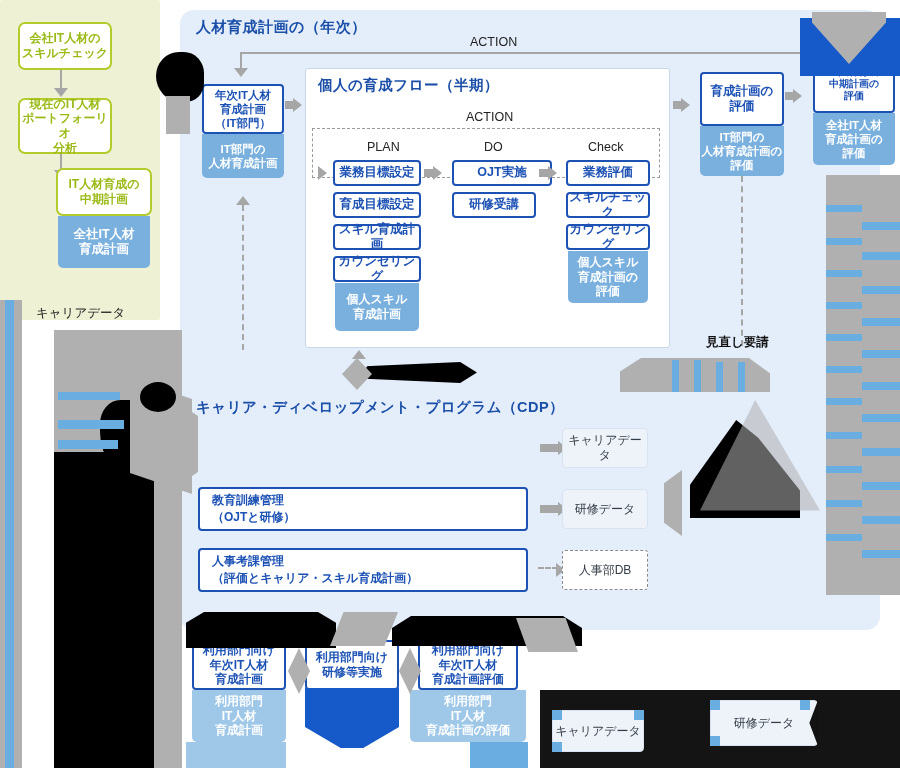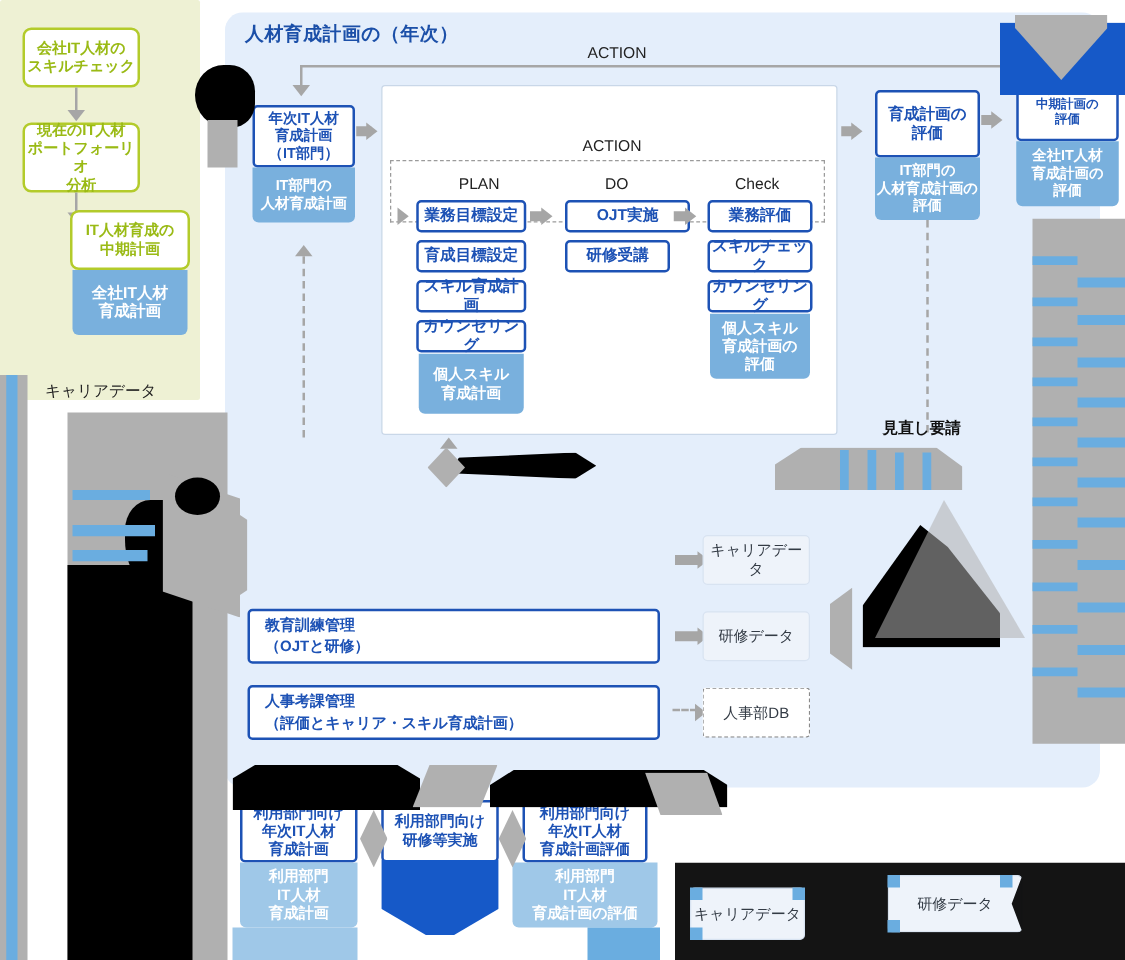--- a/index.html
+++ b/index.html
@@ -122,20 +122,21 @@
 （IT部門）</div>
   <div class="bx bx-fill" style="left:202px;top:134px;width:82px;height:44px;font-size:11.5px;">IT部門の
 人材育成計画</div>
 
   <div class="fat-r" style="left:285px;top:101px;width:12px;"></div>
   <div class="arw arw-r" style="left:293px;top:98px;"></div>
 
   <div class="ln-dash-v" style="left:242px;top:205px;height:145px;"></div>
   <div class="arw arw-u" style="left:236px;top:196px;"></div>
 
+  <div class="panel-title sm" style="left:318px;top:76px;">個人の育成フロー（半期）</div>
 
   <div class="lbl" style="left:466px;top:110px;">ACTION</div>
 
   <div class="dashbox" style="left:312px;top:128px;width:348px;height:50px;"></div>
 
   <div class="lbl-pdca" style="left:367px;top:140px;">PLAN</div>
   <div class="bx bx-blue thin" style="left:333px;top:160px;width:88px;height:26px;">業務目標設定</div>
   <div class="bx bx-blue thin" style="left:333px;top:192px;width:88px;height:26px;">育成目標設定</div>
   <div class="bx bx-blue thin" style="left:333px;top:224px;width:88px;height:26px;">スキル育成計画</div>
   <div class="bx bx-blue thin" style="left:333px;top:256px;width:88px;height:26px;">カウンセリング</div>
@@ -180,20 +181,21 @@
   <div class="fat-r" style="left:785px;top:92px;width:12px;"></div>
   <div class="arw arw-r" style="left:793px;top:89px;"></div>
 
   <div class="bx bx-blue" style="left:813px;top:55px;width:82px;height:58px;font-size:10px;">IT人材育成
 中期計画の
 評価</div>
   <div class="bx bx-fill" style="left:813px;top:113px;width:82px;height:52px;font-size:11.5px;">全社IT人材
 育成計画の
 評価</div>
 
+  <div class="panel-title sm" style="left:196px;top:398px;">キャリア・ディベロップメント・プログラム（CDP）</div>
 
   <div class="fat-r" style="left:540px;top:444px;width:20px;"></div>
   <div class="arw arw-r" style="left:558px;top:441px;"></div>
   <div class="bx bx-data" style="left:562px;top:428px;width:86px;height:40px;">キャリアデータ</div>
 
   <div class="bx bx-blue bx-left" style="left:198px;top:487px;width:330px;height:44px;font-size:12px;line-height:1.4;">教育訓練管理
 （OJTと研修）</div>
   <div class="fat-r" style="left:540px;top:505px;width:20px;"></div>
   <div class="arw arw-r" style="left:558px;top:502px;"></div>
   <div class="bx bx-data" style="left:562px;top:489px;width:86px;height:40px;">研修データ</div>

